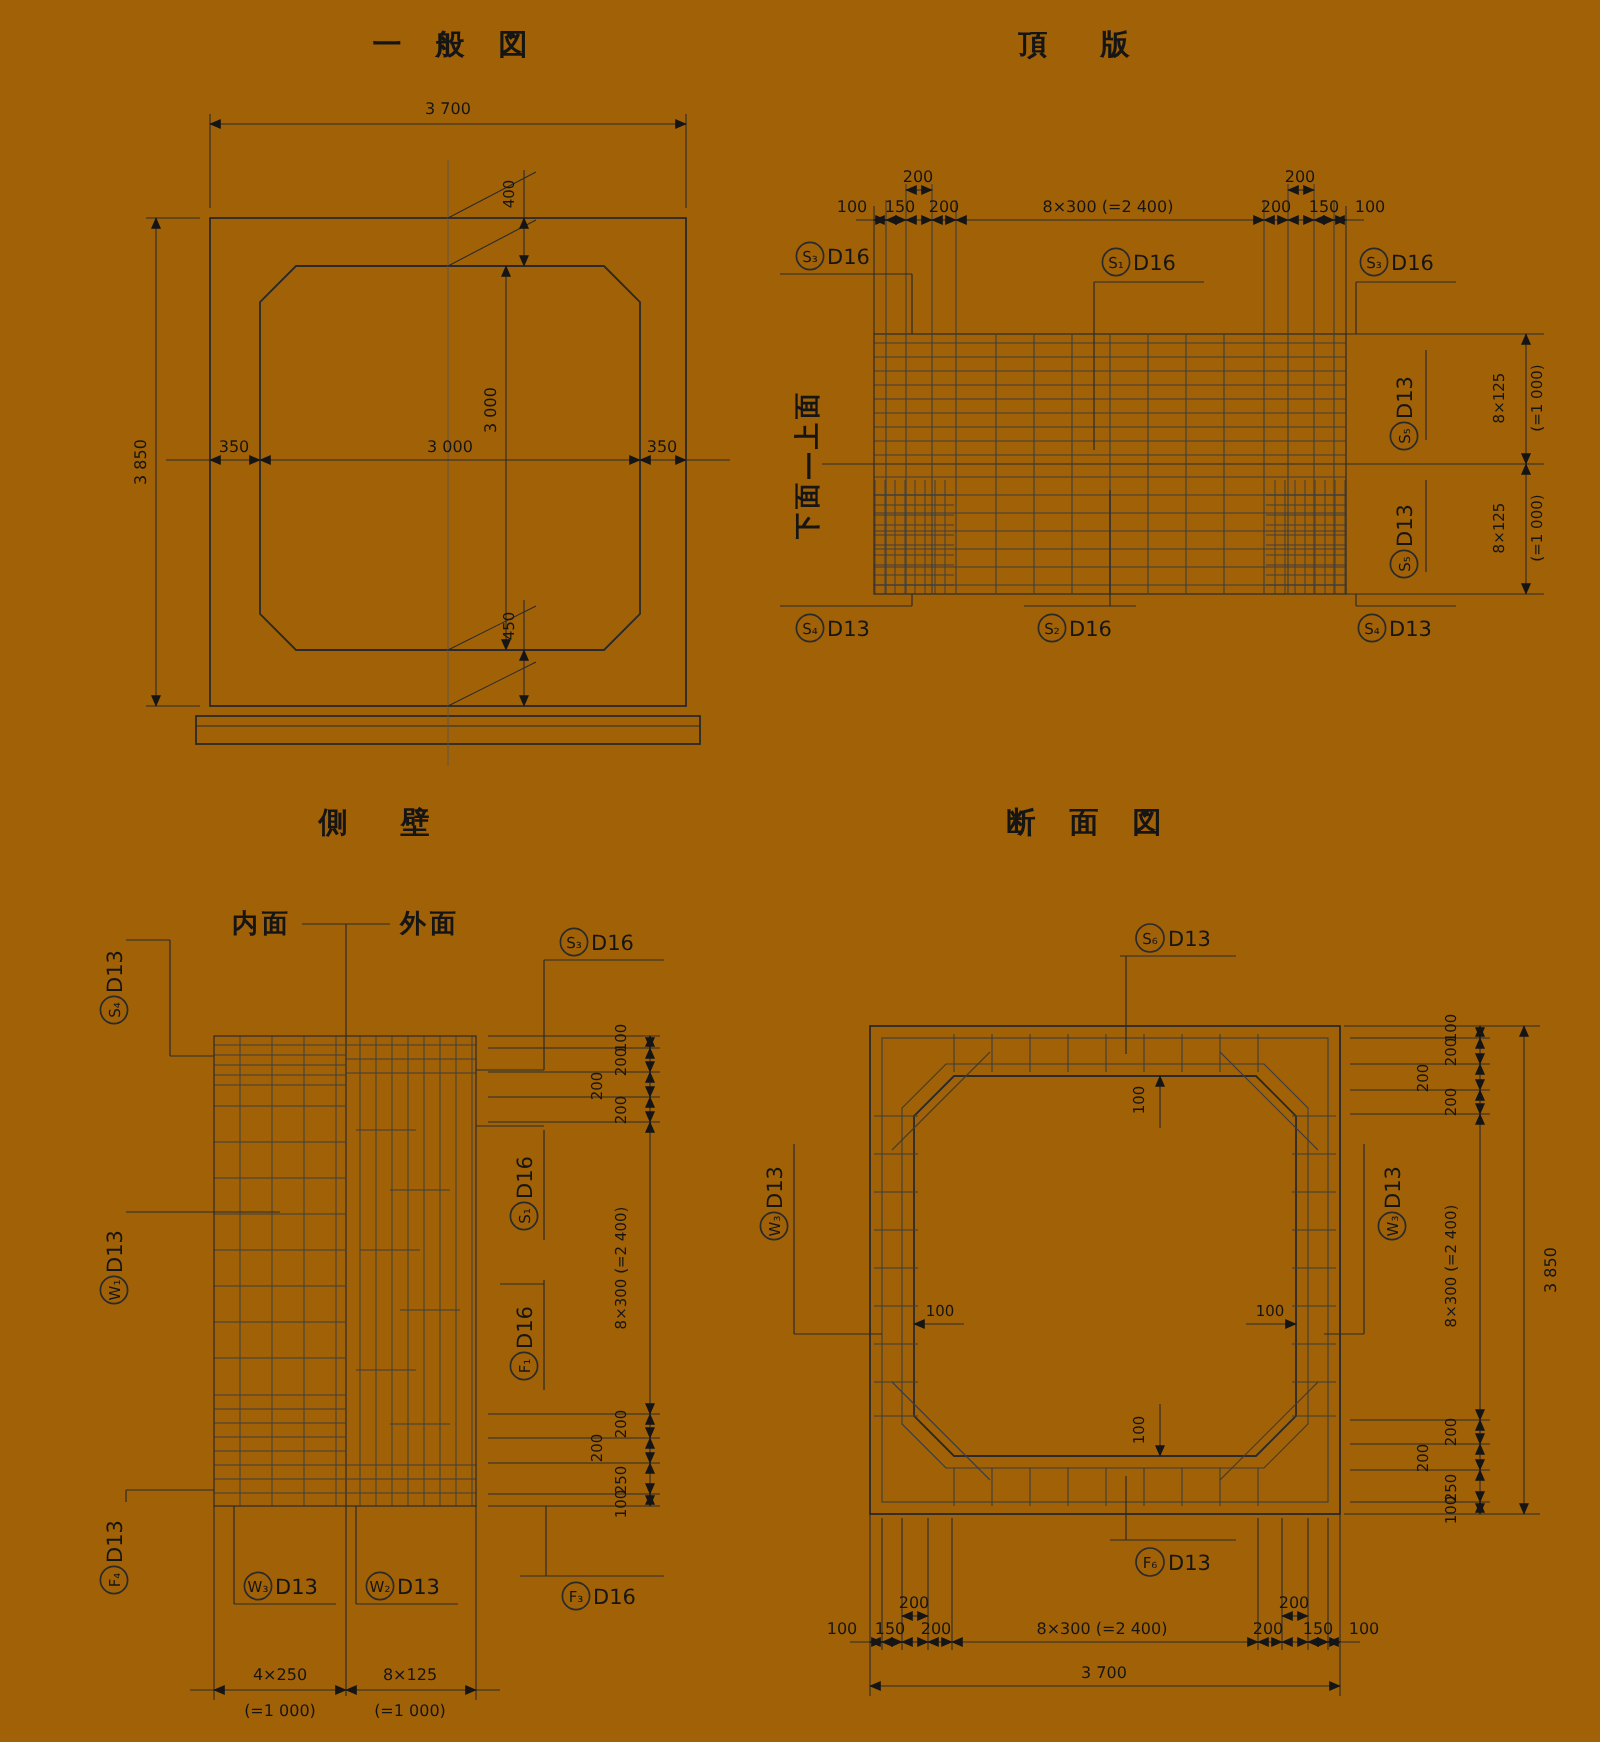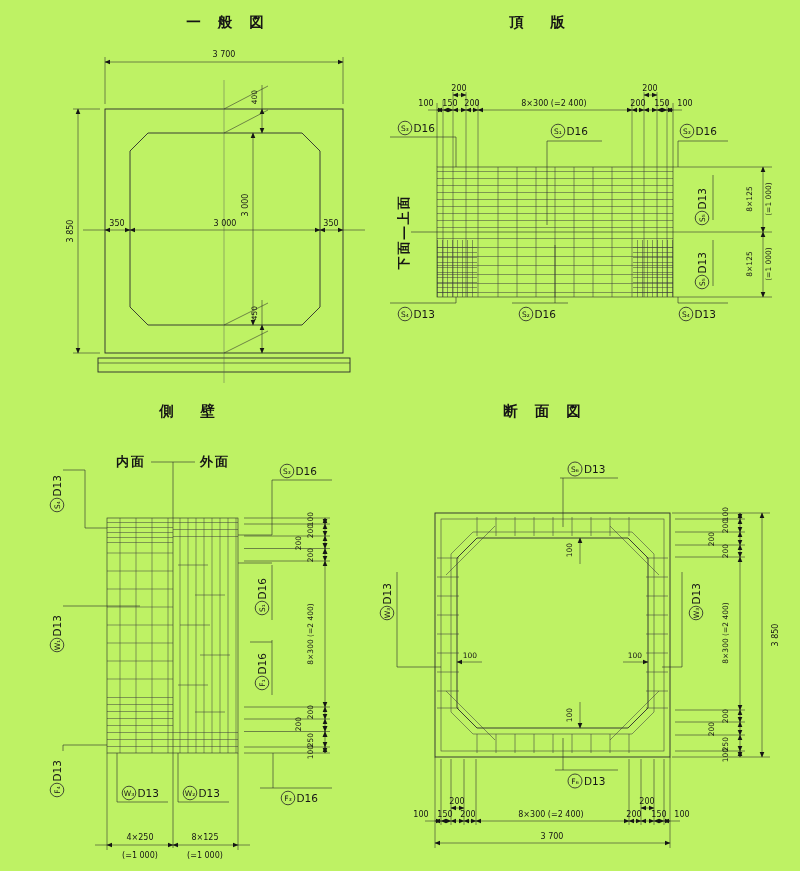--- a/index.html
+++ b/index.html
@@ -1,16 +1,16 @@
 <!DOCTYPE html>
 <html><head>
 <meta charset="utf-8">
 <style>
   html,body{margin:0;padding:0;background:#fff;}
-  #sheet{position:relative;width:800px;height:871px;background:#bef264;overflow:hidden;
+  #sheet{position:relative;width:800px;height:871px;background:#a16207;overflow:hidden;
          font-family:"DejaVu Sans","Liberation Sans",sans-serif;}
   svg{position:absolute;overflow:visible;}
   .ln{stroke:#2a2a2a;stroke-width:.9;fill:none;}
   .md{stroke:#2a2a2a;stroke-width:.6;fill:none;}
   .gd{stroke:#3d3d3d;stroke-width:.55;fill:none;}
   .dm{stroke:#2a2a2a;stroke-width:.55;fill:none;}
   .cl{stroke:#555;stroke-width:.45;fill:none;}
   text{fill:#151515;}
   .t{font-size:8px;text-anchor:middle;}
   .t7{font-size:7.5px;text-anchor:middle;}

